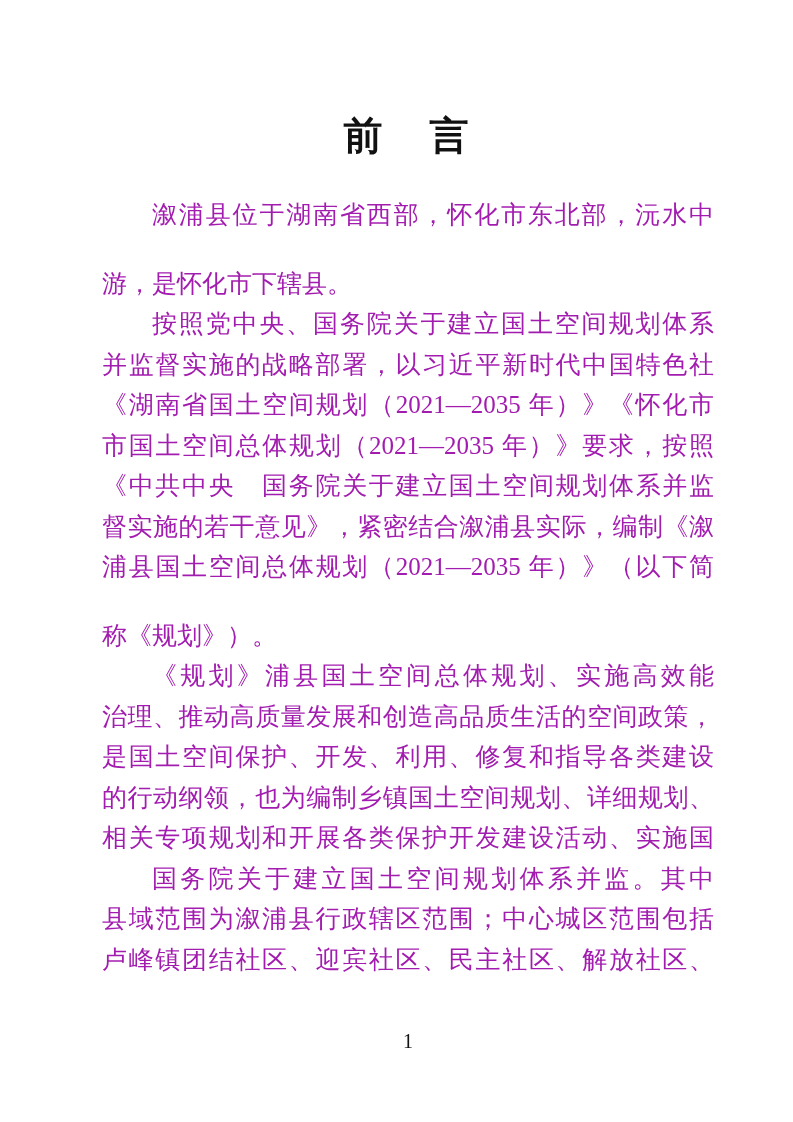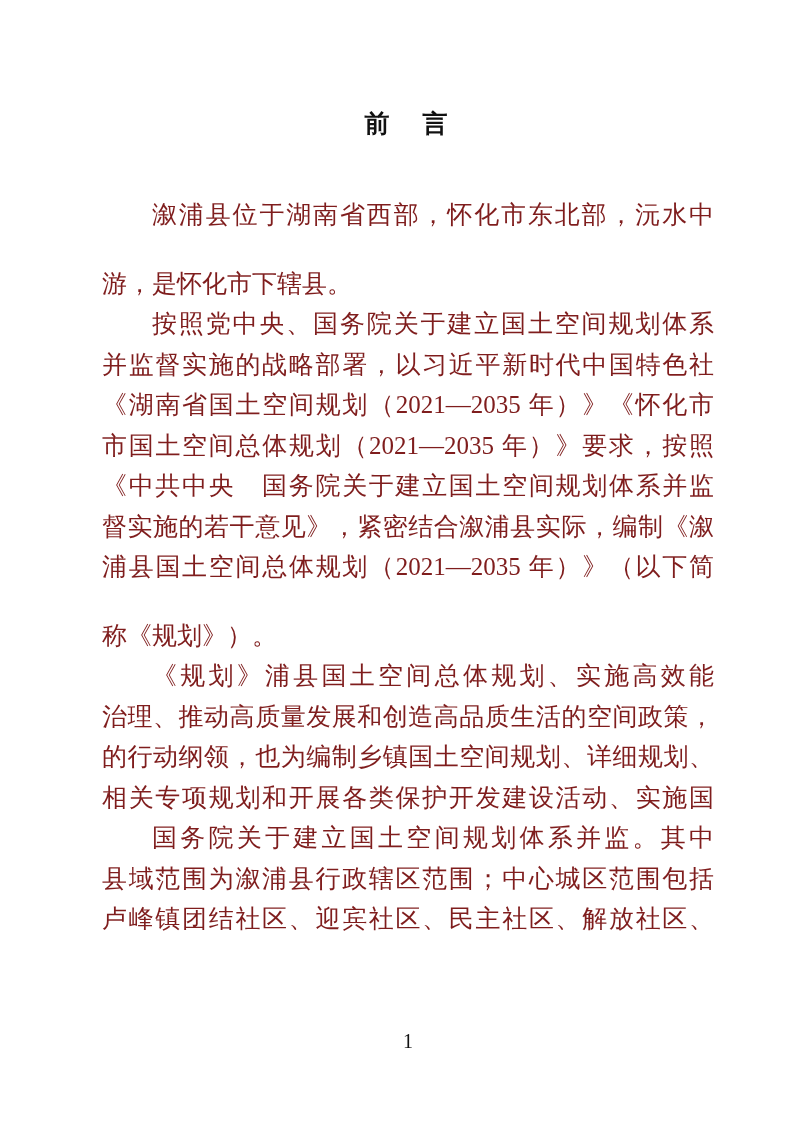--- a/index.html
+++ b/index.html
@@ -11,43 +11,43 @@
     position: relative;
     width: 793px;
     height: 1122px;
     background: #ffffff;
     font-family: "Liberation Serif", "DejaVu Serif", serif;
     color: #1a1a1a;
     overflow: hidden;
   }
   .doc-title {
     position: absolute;
-    top: 100px;
+    top: 112px;
     left: 102px;
     width: 612px;
     text-align: center;
-    font-size: 25px;
+    font-size: 39px;
     font-weight: bold;
     line-height: 48px;
     letter-spacing: 4px;
     color: #111111;
   }
   .doc-body {
     position: absolute;
     top: 195px;
     left: 102px;
     width: 612px;
   }
   .line {
     font-size: 25px;
     height: 40.5px;
     line-height: 40.5px;
     text-align: justify;
     text-align-last: justify;
-    color: #7f1d1d;
+    color: #a21caf;
     overflow: hidden;
   }
   .line.para-start {
     text-indent: 50px;
   }
   .line.para-end {
     text-align-last: left;
     margin-top: 28px;
   }
   .page-number {
@@ -73,20 +73,21 @@
       <div class="line para-start">按照党中央、国务院关于建立国土空间规划体系</div>
       <div class="line">并监督实施的战略部署，以习近平新时代中国特色社</div>
       <div class="line">《湖南省国土空间规划（2021—2035 年）》《怀化市</div>
       <div class="line">市国土空间总体规划（2021—2035 年）》要求，按照</div>
       <div class="line">《中共中央　国务院关于建立国土空间规划体系并监</div>
       <div class="line">督实施的若干意见》，紧密结合溆浦县实际，编制《溆</div>
       <div class="line">浦县国土空间总体规划（2021—2035 年）》（以下简</div>
       <div class="line para-end">称《规划》）。</div>
       <div class="line para-start">《规划》浦县国土空间总体规划、实施高效能</div>
       <div class="line">治理、推动高质量发展和创造高品质生活的空间政策，</div>
+      <div class="line">是国土空间保护、开发、利用、修复和指导各类建设</div>
       <div class="line">的行动纲领，也为编制乡镇国土空间规划、详细规划、</div>
       <div class="line">相关专项规划和开展各类保护开发建设活动、实施国</div>
       <div class="line para-start">国务院关于建立国土空间规划体系并监。其中</div>
       <div class="line">县域范围为溆浦县行政辖区范围；中心城区范围包括</div>
       <div class="line">卢峰镇团结社区、迎宾社区、民主社区、解放社区、</div>
     </div>
 
   <div class="page-number">1</div>
 </div>
 

